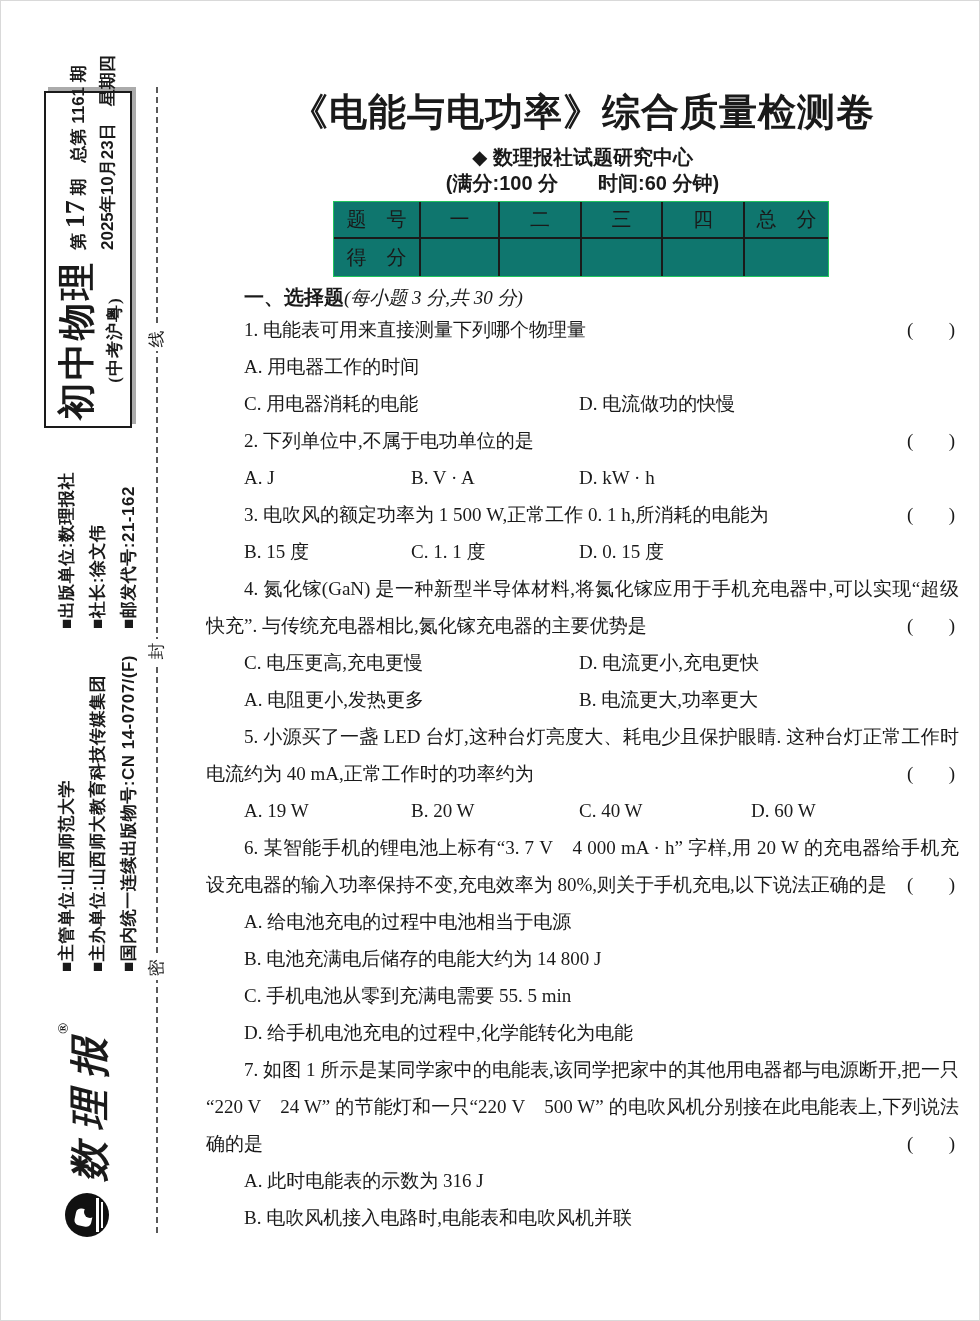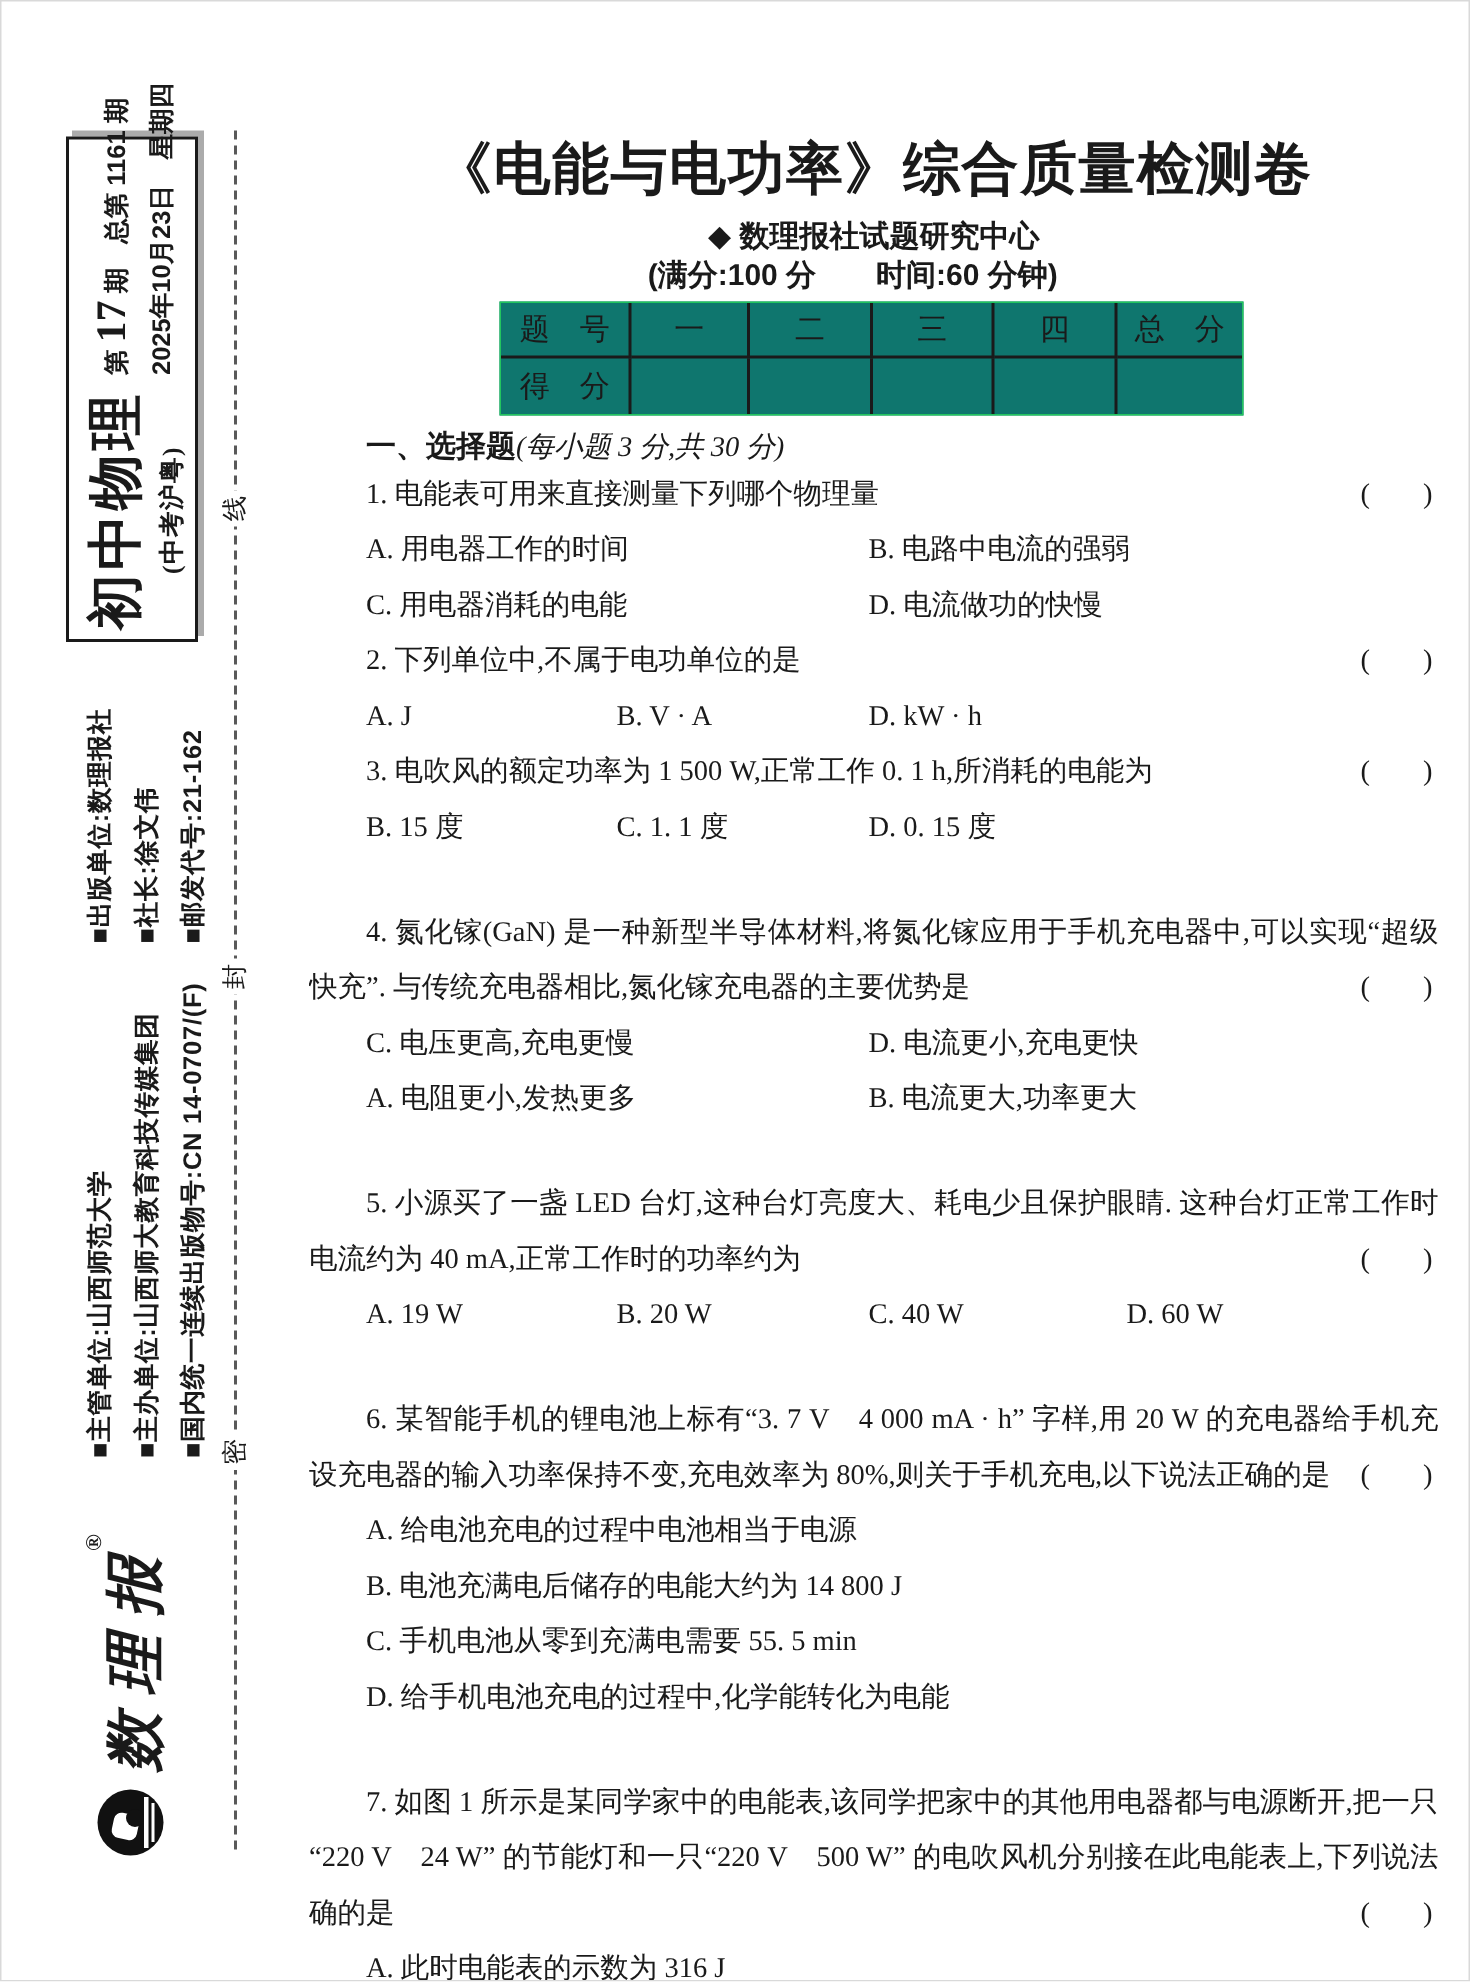--- a/index.html
+++ b/index.html
@@ -57,21 +57,21 @@
                letter-spacing:12px; margin-left:10px; }
   .logo-reg  { font-size:15px; font-weight:700; align-self:flex-start;
                margin-top:2px; margin-left:-8px; }
 
   
   .exam-title { position:absolute; left:205px; top:86px; width:753px;
                 text-align:center; font-size:38px; font-weight:900; letter-spacing:1px; }
   .exam-org   { position:absolute; left:205px; top:143px; width:753px;
                 text-align:center; font-size:20px; font-weight:700;
                 font-family:"Liberation Sans","DejaVu Sans",sans-serif; }
-  .exam-meta  { position:absolute; left:191px; top:169px; width:753px;
+  .exam-meta  { position:absolute; left:205px; top:169px; width:753px;
                 text-align:center; font-size:20px; font-weight:700;
                 font-family:"Liberation Sans","DejaVu Sans",sans-serif; }
 
   
   .score-table { position:absolute; left:332px; top:200px;
                  display:grid; grid-template-columns:87px 79px 82px 81px 82px 83px;
                  grid-auto-rows:37px; border:1px solid #22c55e; background:#0f766e; }
   .score-cell  { border-right:2px solid #1a1a1a; border-bottom:2px solid #1a1a1a;
                  display:flex; align-items:center; justify-content:center; font-size:20px; }
   .score-cell.lastc { border-right:none; }
@@ -83,21 +83,21 @@
   .section-note  { font-size:19px; font-style:italic; }
 
   
   .content { position:absolute; left:205px; top:310px; width:753px; font-size:19px; }
   .row  { height:37px; line-height:37px; white-space:nowrap; overflow:hidden; }
   .q    { padding-left:38px; }
   .flexp{ display:flex; }
   .paren{ margin-left:auto; width:52px; display:flex; justify-content:space-between;
           padding-right:4px; flex-shrink:0; }
   .j    { white-space:normal; text-align:justify; text-align-last:justify; }
-  .j.q  { padding-left:0; text-indent:38px;margin-top:33px; }
+  .j.q  { padding-left:0; text-indent:38px; }
   .opts { padding-left:38px; display:grid; }
   .o2   { grid-template-columns:335px 1fr; }
   .o4   { grid-template-columns:167px 168px 172px 1fr; }
   .opt1 { padding-left:38px; }
 </style>
 </head>
 <body>
 
 <div class="page">
 
@@ -170,21 +170,20 @@
 
     <div class="row q flexp">
         <span>1. 电能表可用来直接测量下列哪个物理量</span>
         <span class="paren">
           <span>(</span>
           <span>)</span>
         </span>
       </div>
     <div class="row opts o2">
         <span>A. 用电器工作的时间</span>
-        <span>B. 电路中电流的强弱</span>
       </div>
     <div class="row opts o2">
         <span>C. 用电器消耗的电能</span>
         <span>D. 电流做功的快慢</span>
       </div>
 
     <div class="row q flexp">
         <span>2. 下列单位中,不属于电功单位的是</span>
         <span class="paren">
           <span>(</span>

